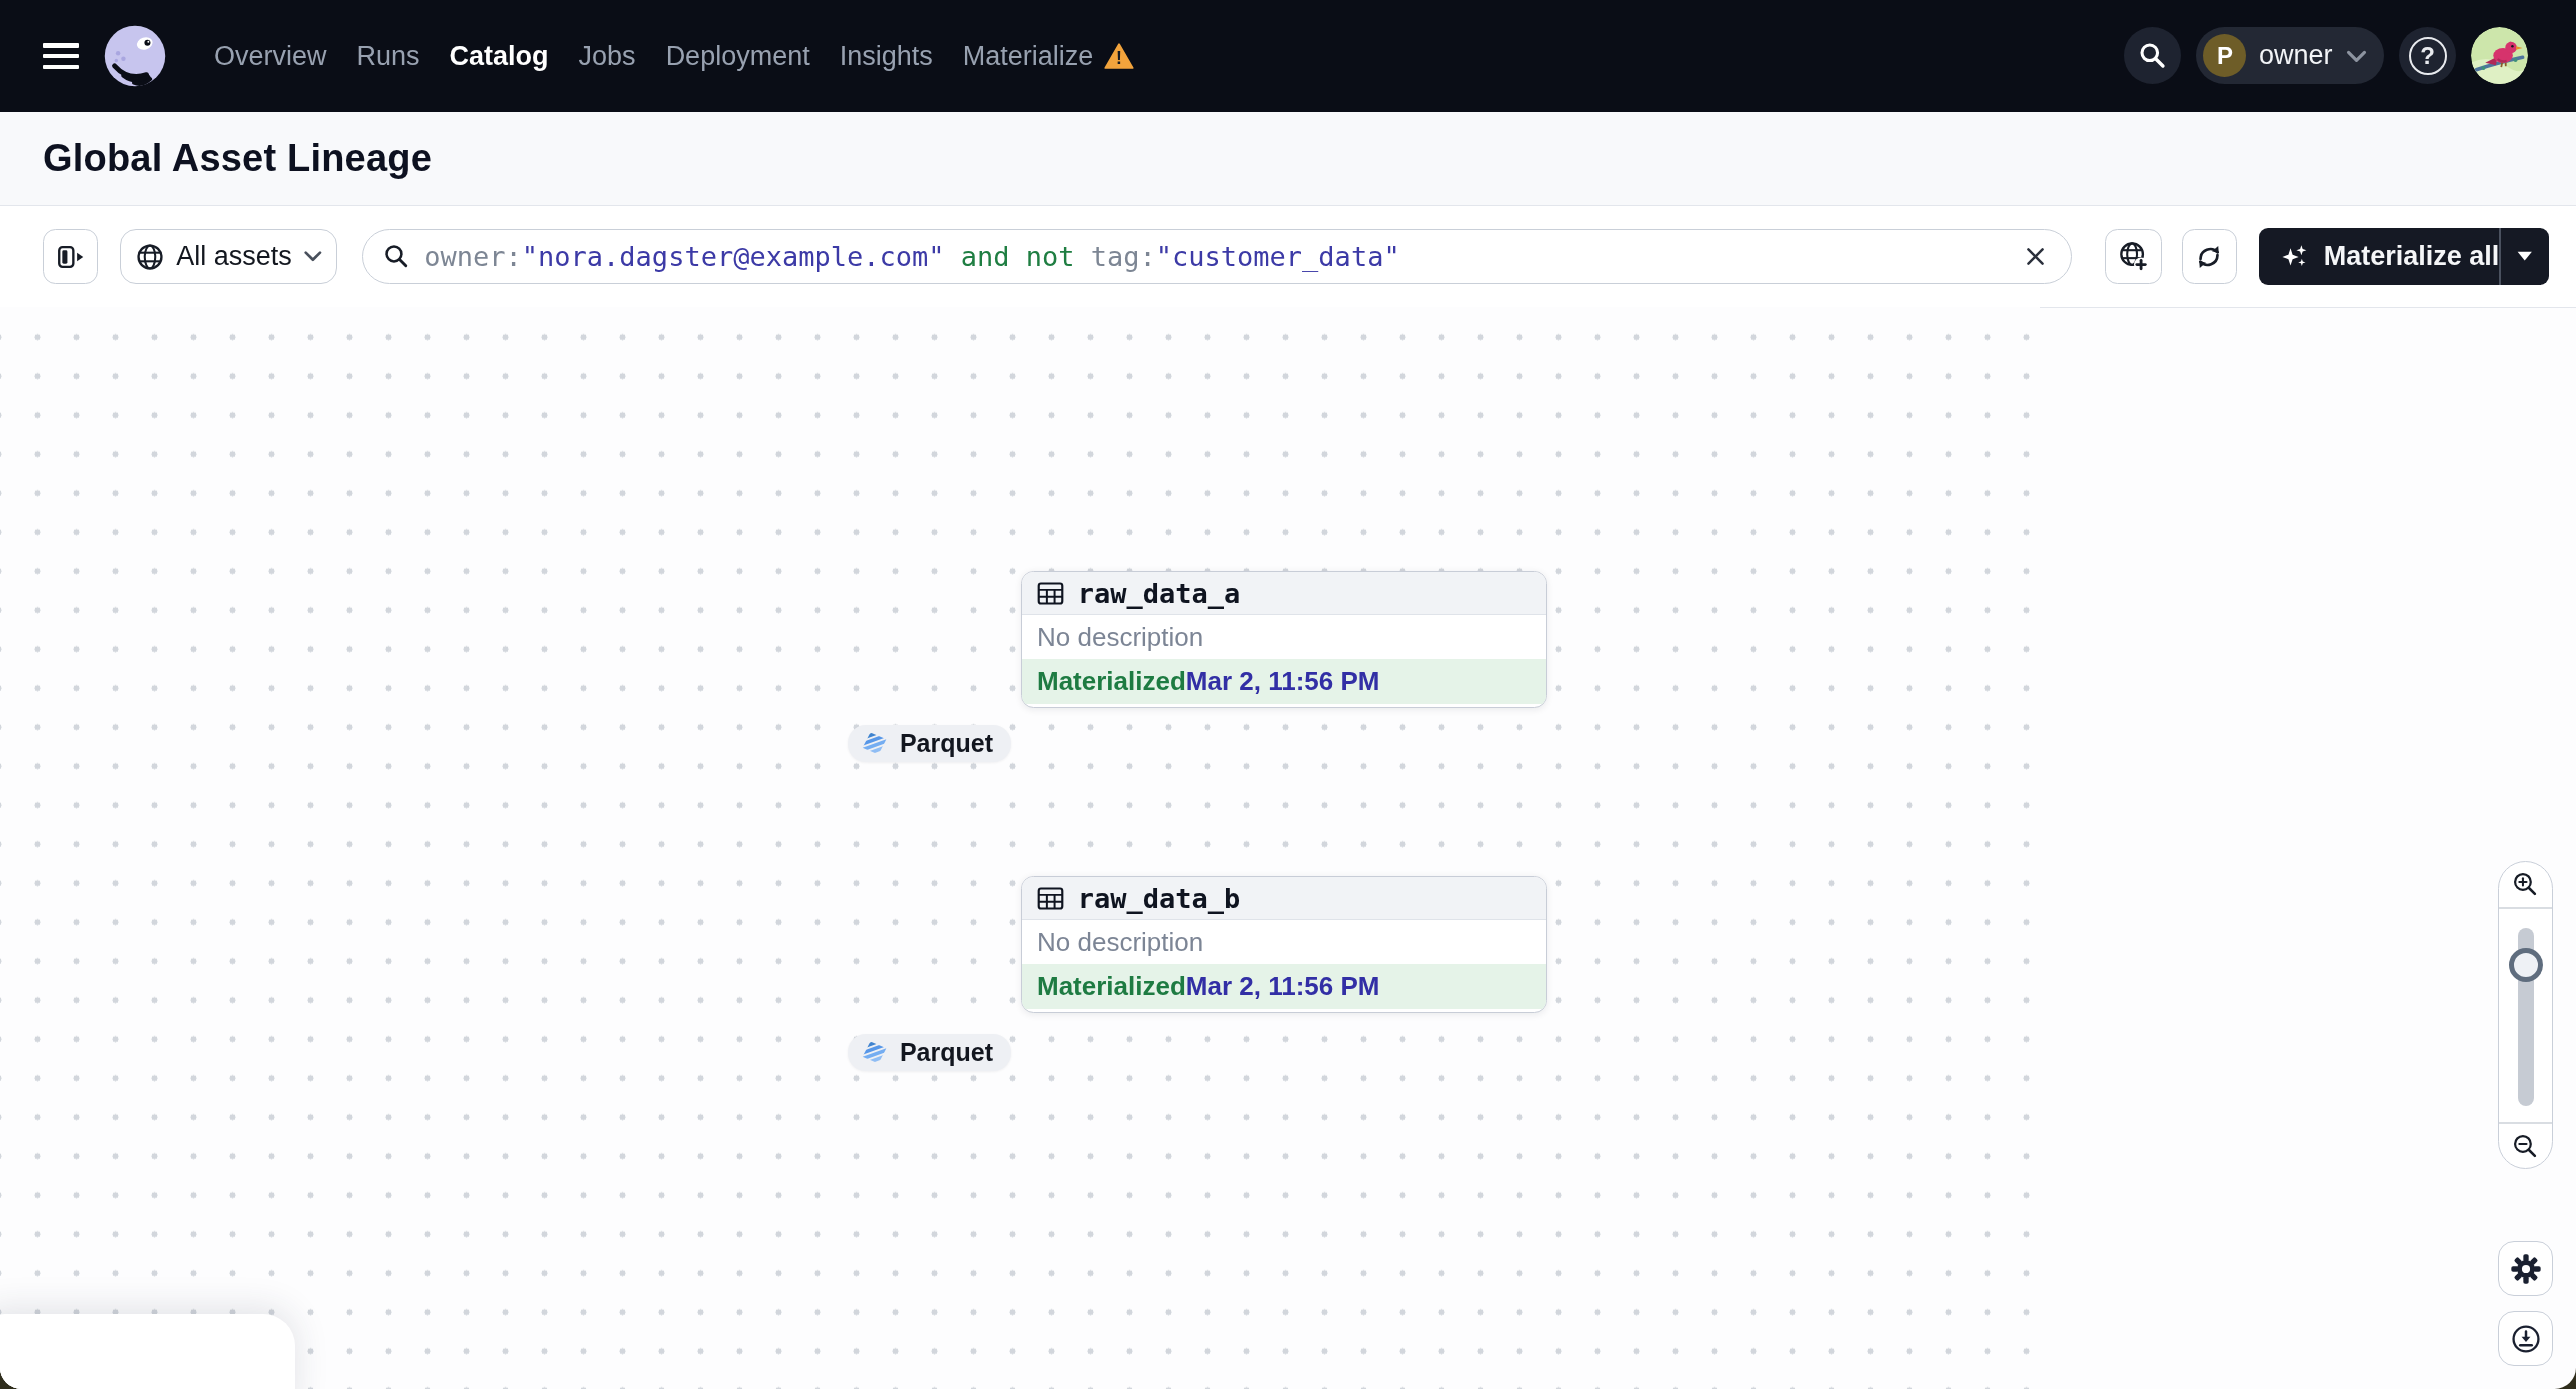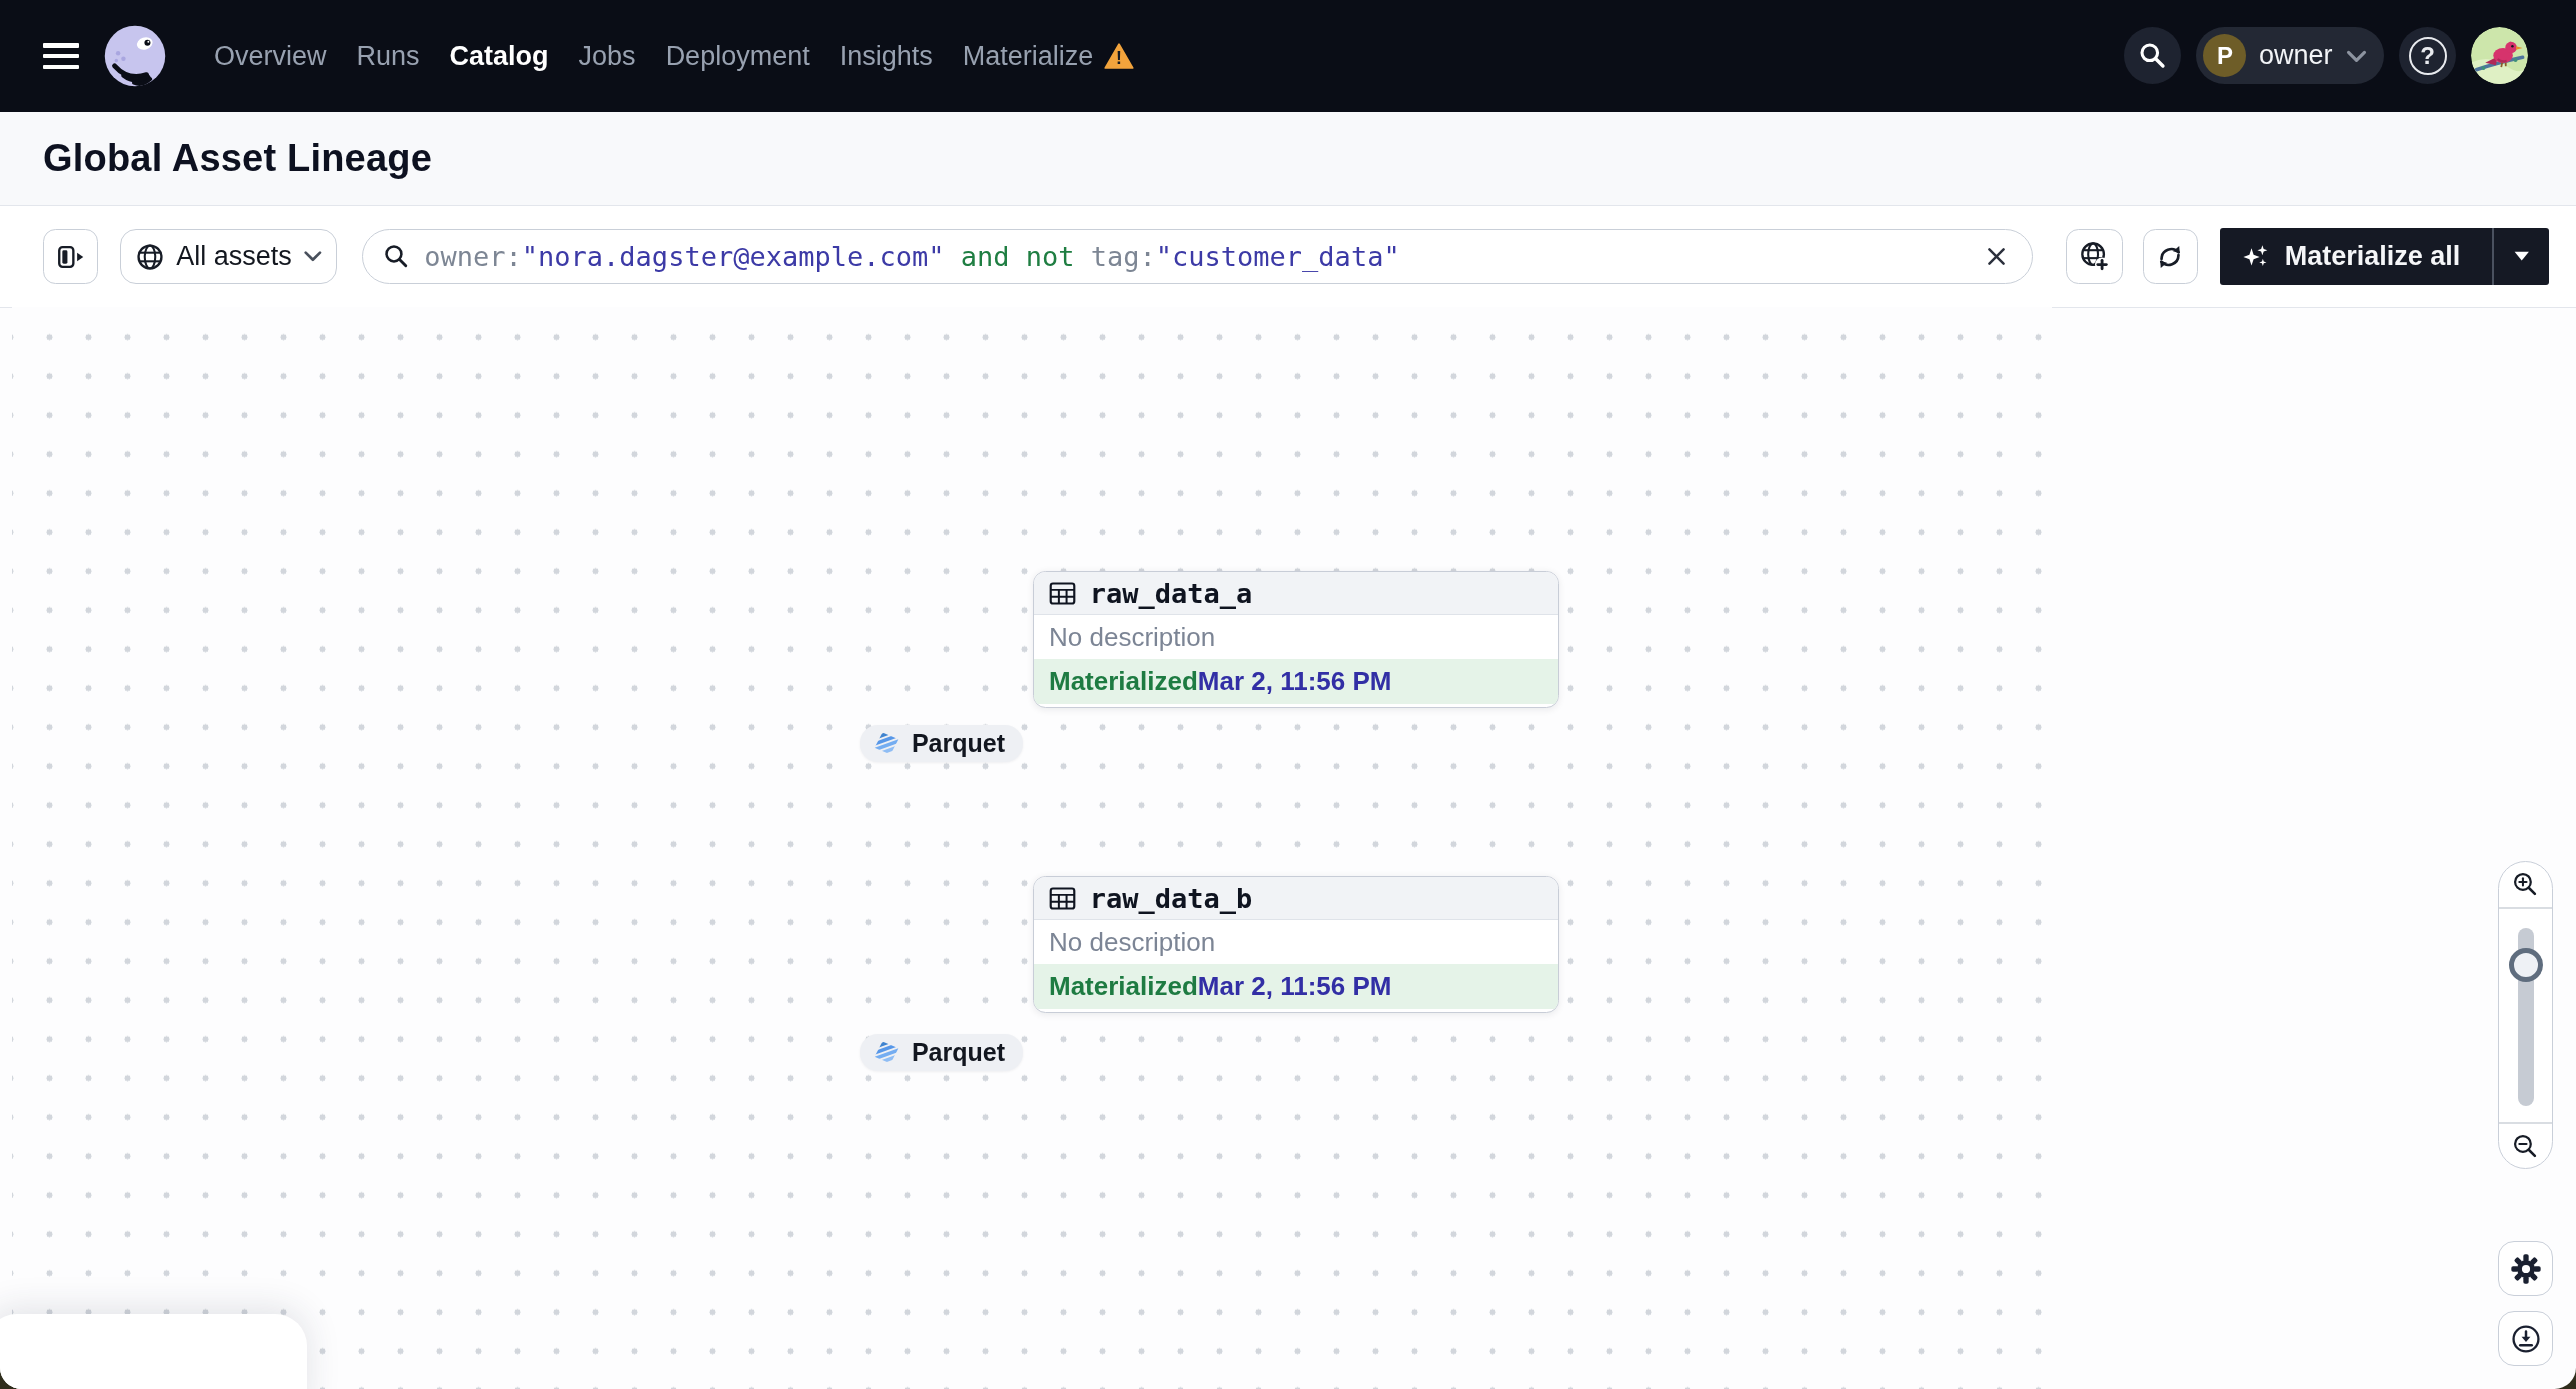--- a/index.html
+++ b/index.html
@@ -59,31 +59,31 @@
     background:#fff; display:flex; align-items:center; padding:0 18px 0 19.7px; gap:14.3px; cursor:text;
   }
   .query { flex:1; font-family:"DejaVu Sans Mono", monospace; font-size:27px; white-space:pre; overflow:hidden; }
   .q-key { color:#7d8694; }
   .q-str { color:#3c3aa6; }
   .q-op  { color:#1f7e42; }
   .clear-btn { width:36px; height:36px; display:flex; align-items:center; justify-content:center; cursor:pointer; border:none; background:transparent; }
   .globe-add-btn { width:57px; border-radius:12.5px; margin-left:33px; }
   .refresh-btn { width:55px; border-radius:12.5px; margin-left:19.7px; }
   .materialize-btn {
-    width:329px; height:57px; margin-left:22.3px; border-radius:3px; background:#151924;
+    width:290px; height:57px; margin-left:22.3px; border-radius:9px; background:#151924;
     display:flex; align-items:stretch; color:#f5f6f8; flex:0 0 auto; overflow:hidden;
   }
   .mat-main { flex:1; display:flex; align-items:center; gap:13.4px; padding-left:22.3px; cursor:pointer; }
   .mat-label { font-size:27px; font-weight:600; white-space:nowrap; }
   .mat-divider { width:1.8px; background:#4a515f; margin:0; }
   .mat-caret { width:55px; display:flex; align-items:center; justify-content:center; cursor:pointer; }
 
   
   .canvas {
-    position:absolute; left:12px; top:307px; width:2040px; height:1082px;
+    position:absolute; left:0; top:307px; width:2040px; height:1082px;
     background-color:#fdfdfe;
     background-image: radial-gradient(circle, #d2d6dc 2.9px, transparent 3.2px);
     background-size: 39px 39px; background-position: 18px 10.7px; padding-left: 24px;
   }
   .node-card {
     position:absolute; width:526px; height:137px; background:#fff;
     border:1.8px solid #c8cdd7; border-radius:12.5px; overflow:hidden;
     box-shadow:0 1.8px 7.2px rgba(18,24,38,.08); cursor:pointer;
   }
   .node-header { height:43px; background:#f1f3f6; border-bottom:1.8px solid #dfe3e9; display:flex; align-items:center; gap:12.5px; padding:0 14.3px; }

